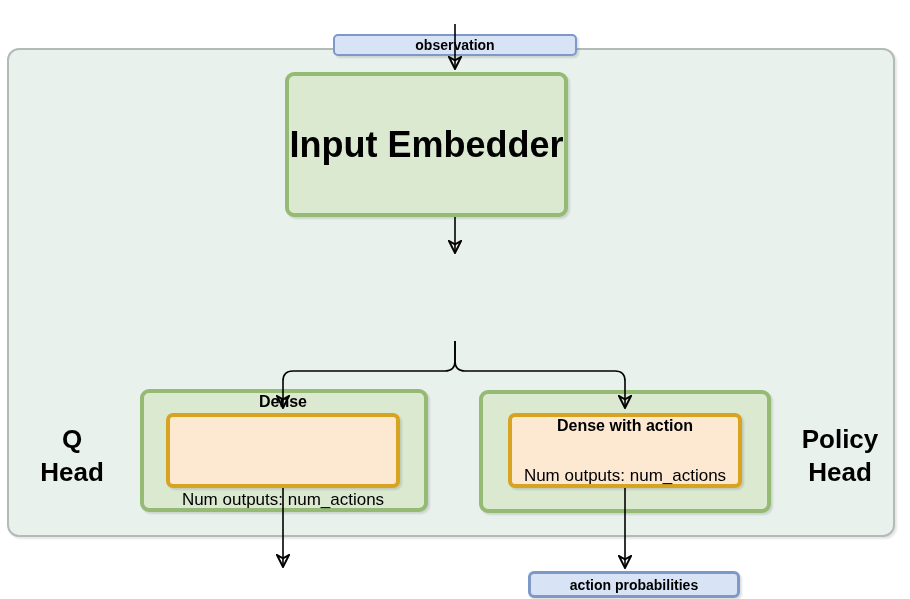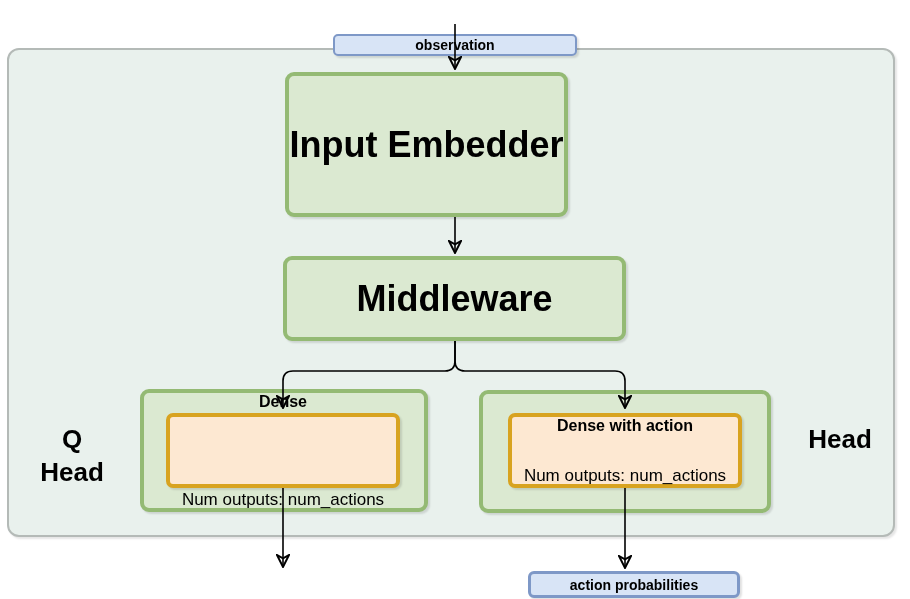--- a/index.html
+++ b/index.html
@@ -76,43 +76,41 @@
 <div class="canvas">
 
   <div class="abs container"></div>
 
   <div class="abs node blue-box obs">observation</div>
 
   <div class="abs node green-box input-embedder">
     <span class="big-label">Input Embedder</span>
   </div>
 
-  <div class="abs node green-box middleware">
-    <span class="big-label">Middleware</span>
-  </div>
 
   <div class="abs node green-box q-head-group"></div>
   <div class="abs node green-box policy-head-group"></div>
 
   <div class="abs node orange-box q-dense">
     <span class="dense-title">Dense</span>
     <span class="dense-sub">Num outputs: num_actions</span>
   </div>
 
   <div class="abs node orange-box policy-dense">
     <span class="dense-title">Dense with action</span>
     <span class="dense-sub">Num outputs: num_actions</span>
   </div>
 
   <div class="abs side-label q-head-label">
     <div>Q</div>
     <div>Head</div>
   </div>
 
   <div class="abs side-label policy-head-label">
+    <div>Policy</div>
     <div>Head</div>
   </div>
 
 
   <div class="abs node blue-box out action-prob">action probabilities</div>
 
   <svg class="arrows" viewBox="0 0 910 599" xmlns="http://www.w3.org/2000/svg">
     <defs>
       <marker id="ah" viewBox="0 0 12 12" refX="11" refY="6" markerWidth="9" markerHeight="9" orient="auto">
         <path d="M1,1 L11,6 L1,11 L3.8,6 Z" fill="#000" stroke="none"></path>

